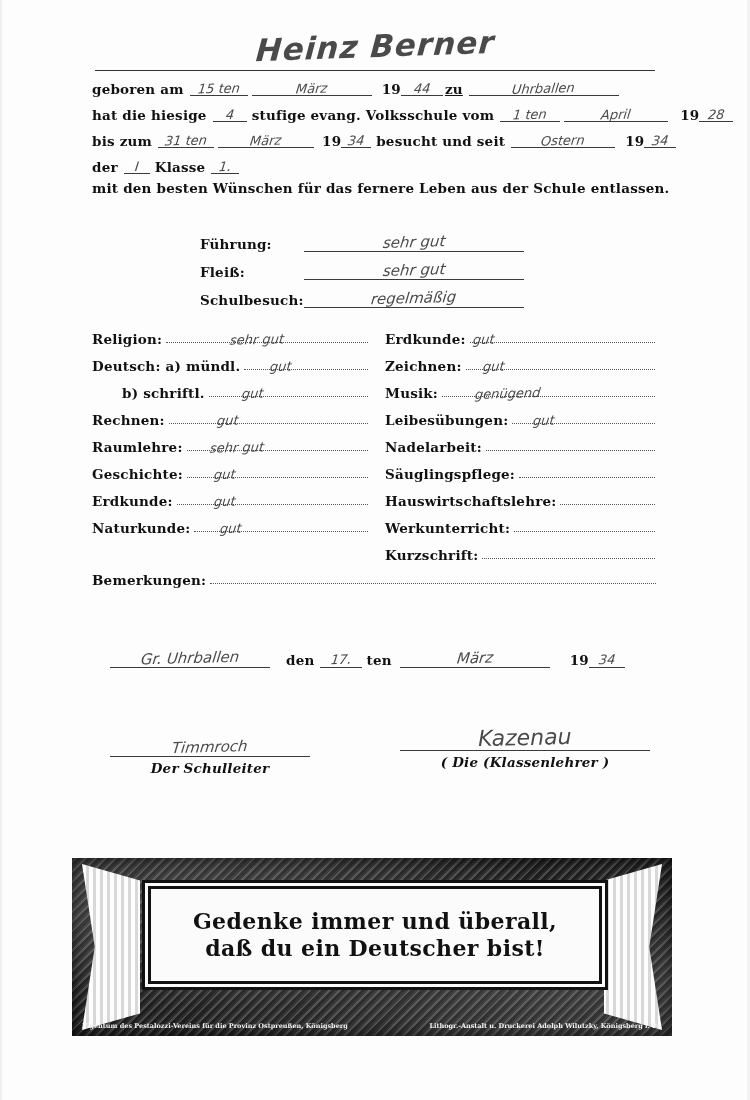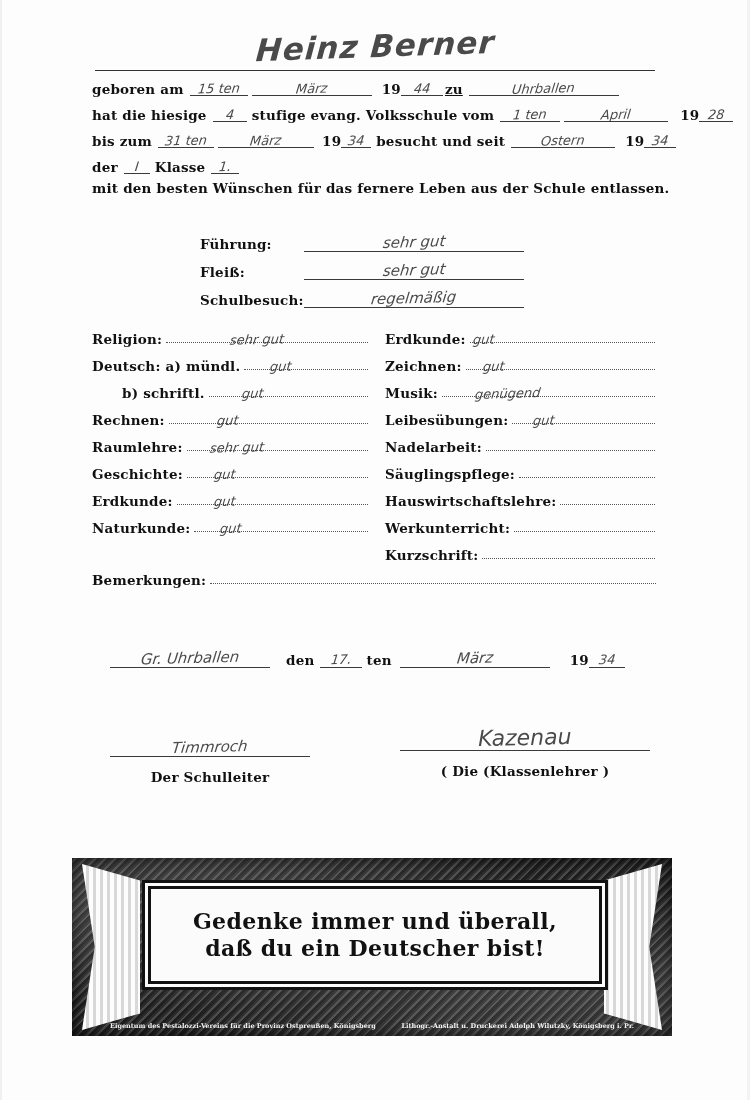--- a/index.html
+++ b/index.html
@@ -165,21 +165,21 @@
   }
   #sig-left  { left: 110px; top: 716px; width: 200px; }
   #sig-right { left: 400px; top: 710px; width: 250px; }
   .sigline {
     border-bottom: 1px solid #3a3a3a;
     height: 40px;
     display: flex;
     align-items: flex-end;
     justify-content: center;
   }
-  .sigcap { margin-top: 12px; }
+  .sigcap { margin-top: 3px; font-style: italic; }
 
   
   #banner {
     position: absolute;
     left: 72px; top: 858px;
     width: 600px; height: 178px;
     background:
       repeating-linear-gradient(135deg, #2a2a2a 0 2px, #4a4a4a 2px 4px, #1d1d1d 4px 7px),
       #303030;
     box-shadow: inset 0 0 14px rgba(0,0,0,.8);
@@ -223,21 +223,21 @@
     clip-path: polygon(0 0, 100% 10%, 100% 90%, 0 100%, 22% 50%);
   }
   .banner-side.l { left: 10px; }
   .banner-side.r { right: 10px; transform: scaleX(-1); }
 
   #banner-footer {
     position: absolute;
     left: 0; right: 0; bottom: 6px;
     display: flex;
     justify-content: space-between;
-    padding: 0 38px;
+    padding: 0 10px;
     box-sizing: border-box;
   }
   #banner-footer span {
     font-family: "DejaVu Serif", serif;
     font-weight: 700;
     font-size: 6.5px;
     color: #f2f2f2;
     white-space: nowrap;
   }
 </style>

